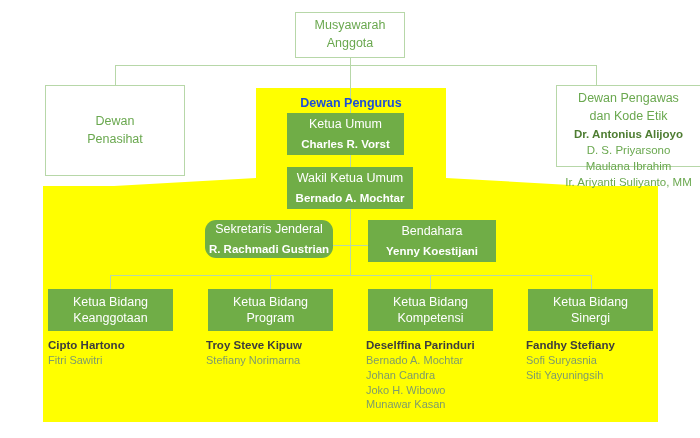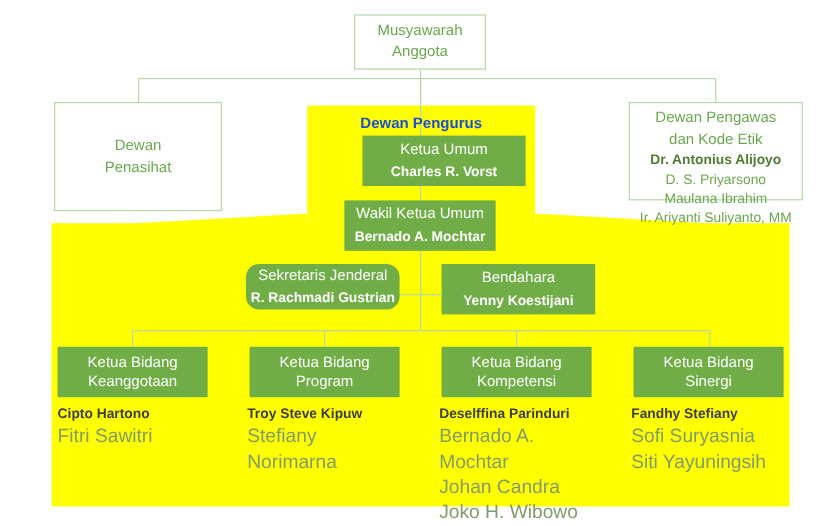--- a/index.html
+++ b/index.html
@@ -115,21 +115,21 @@
     font-weight: bold;
   }
 
   
   .members {
     position: absolute;
     line-height: 1.33;
   }
   .members .m {
     display: block;
-    font-size: 16px;
+    font-size: 11px;
     color: #7f9c6a;
   }
   .members .m.lead {
     font-weight: bold;
     color: #3d3d3d;
     font-size: 11.5px;
   }
 </style>
 </head>
 <body>
@@ -158,32 +158,32 @@
   <div class="box-outline" style="left:295px; top:12px; width:110px; height:46px;">
     <span class="line ttl">Musyawarah</span>
     <span class="line ttl">Anggota</span>
   </div>
 
   <div class="box-outline" style="left:45px; top:85px; width:140px; height:91px;">
     <span class="line ttl">Dewan</span>
     <span class="line ttl">Penasihat</span>
   </div>
 
-  <div class="box-outline" style="left:524px; top:85px; width:145px; height:82px; justify-content:space-between; padding-top:4px;">
+  <div class="box-outline" style="left:556px; top:85px; width:145px; height:82px; justify-content:space-between; padding-top:4px;">
     <span class="line ttl">Dewan Pengawas</span>
     <span class="line ttl">dan Kode Etik</span>
     <span class="line nm bold">Dr. Antonius Alijoyo</span>
     <span class="line nm">D. S. Priyarsono</span>
     <span class="line nm">Maulana Ibrahim</span>
     <span class="line nm">Ir. Ariyanti Suliyanto, MM</span>
   </div>
 
   <div id="dewan-pengurus-title">Dewan Pengurus</div>
 
-  <div class="box-green" style="left:302px; top:113px; width:136px; height:42px;text-align:right;">
+  <div class="box-green" style="left:287px; top:113px; width:117px; height:42px;text-align:right;">
     <span class="role">Ketua Umum</span>
     <span class="person">Charles R. Vorst</span>
   </div>
 
   <div class="box-green" style="left:287px; top:167px; width:126px; height:42px;">
     <span class="role">Wakil Ketua Umum</span>
     <span class="person">Bernado A. Mochtar</span>
   </div>
 
   <div class="box-green" style="left:205px; top:220px; width:128px; height:38px;border-radius:11px;">

